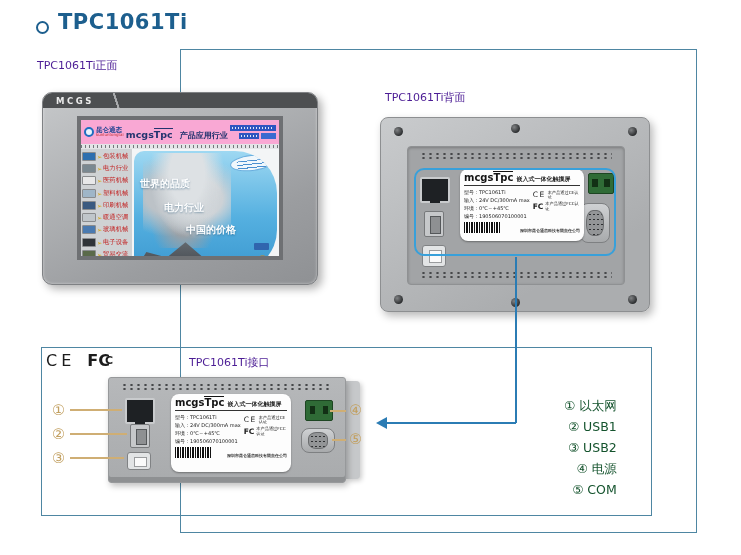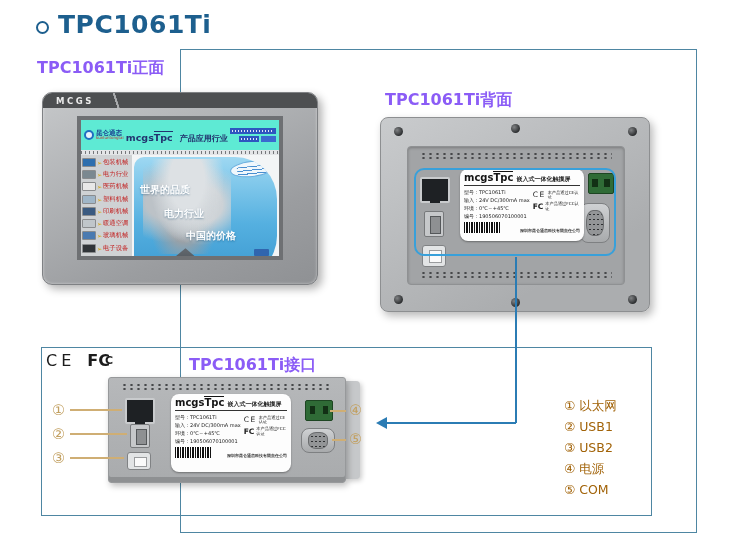--- a/index.html
+++ b/index.html
@@ -3,23 +3,23 @@
 <meta charset="utf-8">
 <style>
   * { margin:0; padding:0; box-sizing:border-box; }
   html,body { background:#fff; }
   body { font-family:"DejaVu Sans", sans-serif; }
   .stage { position:relative; width:741px; height:555px; background:#fff; overflow:hidden; }
 
   
   .title-ring { position:absolute; left:36px; top:21px; width:13px; height:13px;
     border:2.5px solid #1d5f8e; border-radius:50%; }
-  .page-title { position:absolute; left:58px; top:10px; font-size:25px; font-weight:bold;
+  .page-title { position:absolute; left:58px; top:10px; font-size:21px; font-weight:bold;
     color:#1d5f8e; letter-spacing:.5px; }
-  .caption { position:absolute; font-size:16px; color:#8b5cf6;font-weight:bold; }
+  .caption { position:absolute; font-size:11px; color:#4c1d95; }
   .cap-front { left:37px; top:58px; }
   .cap-back  { left:385px; top:90px; }
   .cap-if    { left:189px; top:355px; }
 
   
   .outer-rect { position:absolute; left:180px; top:49px; width:517px; height:484px;
     border:1px solid #4e86a2; }
   .box-bottom { position:absolute; left:41px; top:347px; width:611px; height:169px;
     border:1px solid #4e86a2; }
   .hl-rect { position:absolute; left:414px; top:168px; width:202px; height:88px;
@@ -42,21 +42,21 @@
     border:1px solid #7f8184; border-radius:10px;
     box-shadow:4px 4px 8px rgba(0,0,0,.30), inset 0 0 3px rgba(255,255,255,.5); }
   .bezel-top { position:absolute; left:0; right:0; top:0; height:15px; background:#4d4f51;
     border-radius:9px 9px 0 0; }
   .bezel-brand { position:absolute; left:13px; top:3px; font-size:8.5px; font-weight:bold;
     color:#ececec; letter-spacing:2.5px; }
   .bezel-slash { position:absolute; left:62px; top:0; width:22px; height:15px;
     background:linear-gradient(72deg, transparent 46%, #a9abad 47%, #a9abad 54%, transparent 55%); }
   .screen { position:absolute; left:34px; top:23px; width:206px; height:144px;
     border:4px solid #6e7073; background:#eef0f1; overflow:hidden; }
-  .scr-header { height:30px; background:#5eead4; display:flex; align-items:center; padding:8px 3px; }
+  .scr-header { height:24px; background:#f9a8d4; display:flex; align-items:center; padding:8px 3px; }
   .logo-dot { width:10px; height:10px; border-radius:50%; border:2.5px solid #1f6ec0;
     background:#e8f2fc; flex:0 0 auto; }
   .logo-txt { margin-left:2px; line-height:1; }
   .logo-cn { font-size:6.5px; font-weight:bold; color:#1b3f8f; display:block; }
   .logo-en { font-size:4px; color:#c03030; display:block; }
   .hdr-center { flex:1; text-align:center; color:#22336e; white-space:nowrap; }
   .hdr-brand { font-size:9.5px; font-weight:bold; }
   .hdr-brand .tpc { border-top:1.5px solid #22336e; }
   .hdr-title { font-size:8px; font-weight:bold; margin-left:2px; }
   .hdr-right { display:flex; flex-direction:column; gap:2px; align-items:flex-end; }
@@ -182,21 +182,21 @@
   .marker { position:absolute; font-size:14.5px; color:#c2a061; line-height:1; }
   .mline { position:absolute; height:1.5px; background:#cfae74; }
   .mk1 { left:52px; top:403px; } .ml1 { left:70px; top:409px; width:52px; }
   .mk2 { left:52px; top:427px; } .ml2 { left:70px; top:433px; width:57px; }
   .mk3 { left:52px; top:451px; } .ml3 { left:70px; top:457px; width:54px; }
   .mk4 { left:349px; top:403px; } .ml4 { left:330px; top:410px; width:16px; }
   .mk5 { left:349px; top:432px; } .ml5 { left:332px; top:439px; width:14px; }
 
   
   .legend { position:absolute; left:564px; top:395px; }
-  .leg-row { font-size:12.5px; color:#a16207; line-height:21px; white-space:nowrap; }
+  .leg-row { font-size:12.5px; color:#14532d; line-height:21px; white-space:nowrap;text-align:right; }
   .leg-num { margin-right:4px; }
 </style>
 </head>
 <body>
 
 <div class="stage">
 
   <span class="title-ring"></span>
   <h1 class="page-title">TPC1061Ti</h1>
 

